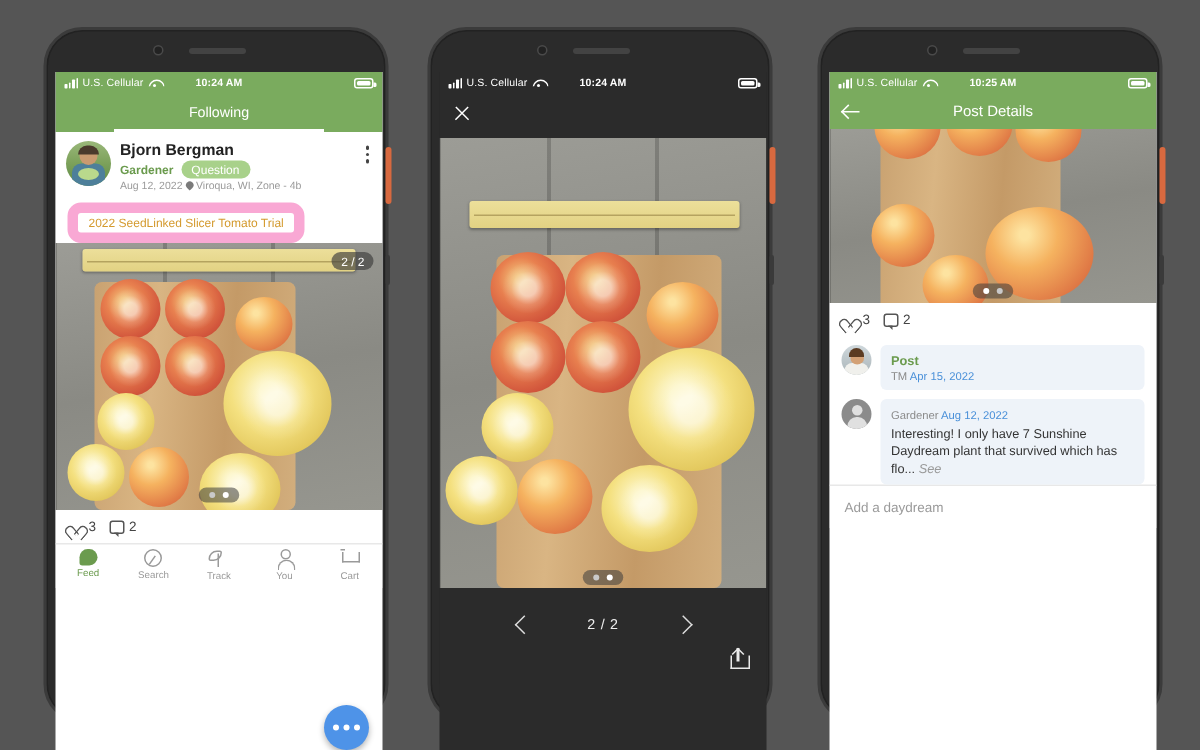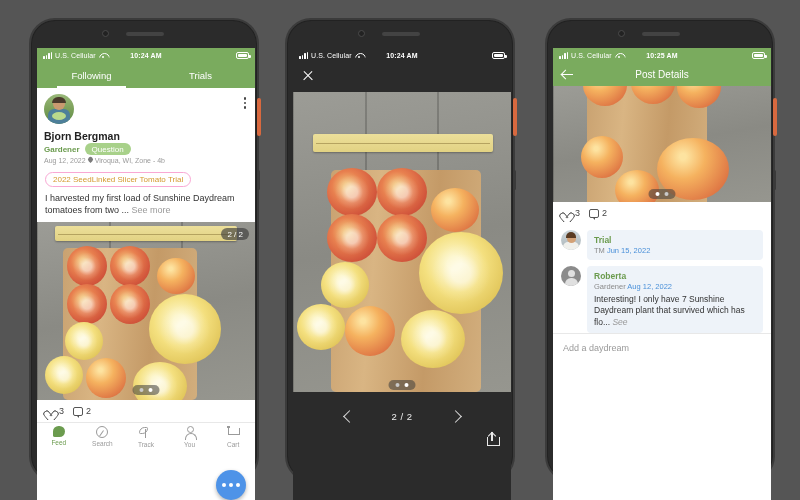--- a/index.html
+++ b/index.html
@@ -88,21 +88,21 @@
     background: #7aab5e; height: 26px; display: flex; align-items: stretch;
   }
   .tab {
     flex: 1; display: flex; align-items: center; justify-content: center;
     color: #ffffff; font-size: 9.5px; position: relative;
   }
   .tab.active::after {
     content:""; position:absolute; bottom:0; left:18%; right:18%;
     height: 2.5px; background: #ffffff;
   }
-  .post-head { padding: 6px 7px 4px 7px; display: flex; gap: 6px; position: relative; background:#fff;flex-direction:column; }
+  .post-head { padding: 6px 7px 4px 7px; display: flex; gap: 6px; position: relative; background:#fff; }
   .avatar {
     width: 30px; height: 30px; border-radius: 50%; flex: none; overflow:hidden;
     background: linear-gradient(#9ab87a 0%, #7fa35d 45%, #5d8a45 100%);
     position: relative;
   }
   .avatar .face { position:absolute; left:9px; top:4px; width:12px; height:12px; border-radius:50%; background:#c99a70; }
   .avatar .hair { position:absolute; left:8px; top:2.5px; width:14px; height:6px; border-radius:7px 7px 0 0; background:#4a3a2c; }
   .avatar .shirt { position:absolute; left:4px; top:15px; width:22px; height:15px; border-radius:6px 6px 0 0; background:#4d7f9a; }
   .avatar .leaf { position:absolute; left:8px; top:18px; width:14px; height:8px; border-radius:50%; background:#b9d98c; }
   .avatar2 {
@@ -127,21 +127,21 @@
     padding: 1.5px 7px; border-radius: 8px; text-align: center;
   }
   .datepin { display:flex; align-items:center; gap:2px; margin-top: 2px; font-size: 7px; color: #9a9a9a; }
   .pin { width:5px; height:7px; position:relative; }
   .pin::before{ content:""; position:absolute; left:0; top:0; width:5px; height:5px; border-radius:50% 50% 50% 0; transform:rotate(-45deg); background:#7a7a7a; }
   .kebab { position:absolute; right: 9px; top: 9px; display:flex; flex-direction:column; gap:2px; }
   .kebab i { width:2.5px; height:2.5px; border-radius:50%; background:#444; display:block; }
 
   .trialchip {
     margin: 3px 8px 0 8px; display:inline-block;
-    border: 1px solid #f9a8d4; color: #d49a2e; font-size: 8px;
+    border: 7px solid #f9a8d4; color: #d49a2e; font-size: 8px;
     padding: 2px 7px; border-radius: 9px; background: #fff; text-align: center;
   }
   .ptext { padding: 5px 8px 6px 8px; font-size: 9px; color: #333; line-height: 1.35; background:#fff; }
   .seemore { color: #9a9a9a; }
 
   
   .photo { position: relative; overflow: hidden; background: #8d8d89; }
   .planks { position:absolute; inset:0;
     background:
       linear-gradient(90deg, rgba(0,0,0,.18) 0 1px, transparent 1px 33%, rgba(0,0,0,.18) 33% 34%, transparent 34% 66%, rgba(0,0,0,.18) 66% 67%, transparent 67% 100%),
@@ -272,23 +272,20 @@
         <div class="sb-time">10:24 AM</div>
         <div class="battery">
             <i></i>
           </div>
       </div>
 
       <div class="tabbar">
         <div class="tab active">
           <span>Following</span>
         </div>
-        <div class="tab">
-          <span>Trials</span>
-        </div>
       </div>
 
       <div class="post-head">
         <div class="avatar">
           <div class="shirt"></div>
             <div class="leaf"></div>
             <div class="face"></div>
             <div class="hair"></div>
         </div>
         <div>
@@ -307,24 +304,20 @@
             <i></i>
             <i></i>
             <i></i>
           </div>
       </div>
 
       <div style="background:#fff;">
         <span class="trialchip">2022 SeedLinked Slicer Tomato Trial</span>
       </div>
 
-      <div class="ptext">
-        <span>I harvested my first load of Sunshine Daydream tomatoes from two ...</span>
-        <span class="seemore">See more</span>
-      </div>
 
       <div class="photo" style="height:178px;">
         <div class="planks"></div>
         <div class="board" style="left:26px; top:26px; width:134px; height:152px;"></div>
         <div class="ruler" style="left:18px; top:4px; width:182px; height:15px;"></div>
         <div class="tom red slice" style="left:30px; top:24px; width:40px; height:40px;"></div>
         <div class="tom red slice" style="left:73px; top:24px; width:40px; height:40px;"></div>
         <div class="tom red slice" style="left:30px; top:62px; width:40px; height:40px;"></div>
         <div class="tom red slice" style="left:73px; top:62px; width:40px; height:40px;"></div>
         <div class="tom whole" style="left:120px; top:36px; width:38px; height:36px;"></div>
@@ -497,35 +490,34 @@
         </div>
       </div>
 
       <div class="comment">
         <div class="avatar2">
             <div class="b"></div>
             <div class="f"></div>
             <div class="h"></div>
           </div>
         <div class="cbody">
-          <div class="cname">Trial</div>
+          <div class="cname">Post</div>
           <div class="cmeta">
             <span class="tag">TM</span>
-            <span class="date">Jun 15, 2022</span>
+            <span class="date">Apr 15, 2022</span>
           </div>
         </div>
       </div>
 
       <div class="comment">
         <div class="avatar3">
             <div class="h"></div>
             <div class="b"></div>
           </div>
         <div class="cbody">
-          <div class="cname">Roberta</div>
           <div class="cmeta">
             <span class="tag">Gardener</span>
             <span class="date">Aug 12, 2022</span>
           </div>
           <div class="ctext">
             <span>Interesting! I only have 7 Sunshine Daydream plant that survived which has flo...</span>
             <span class="more">See</span>
           </div>
         </div>
       </div>

